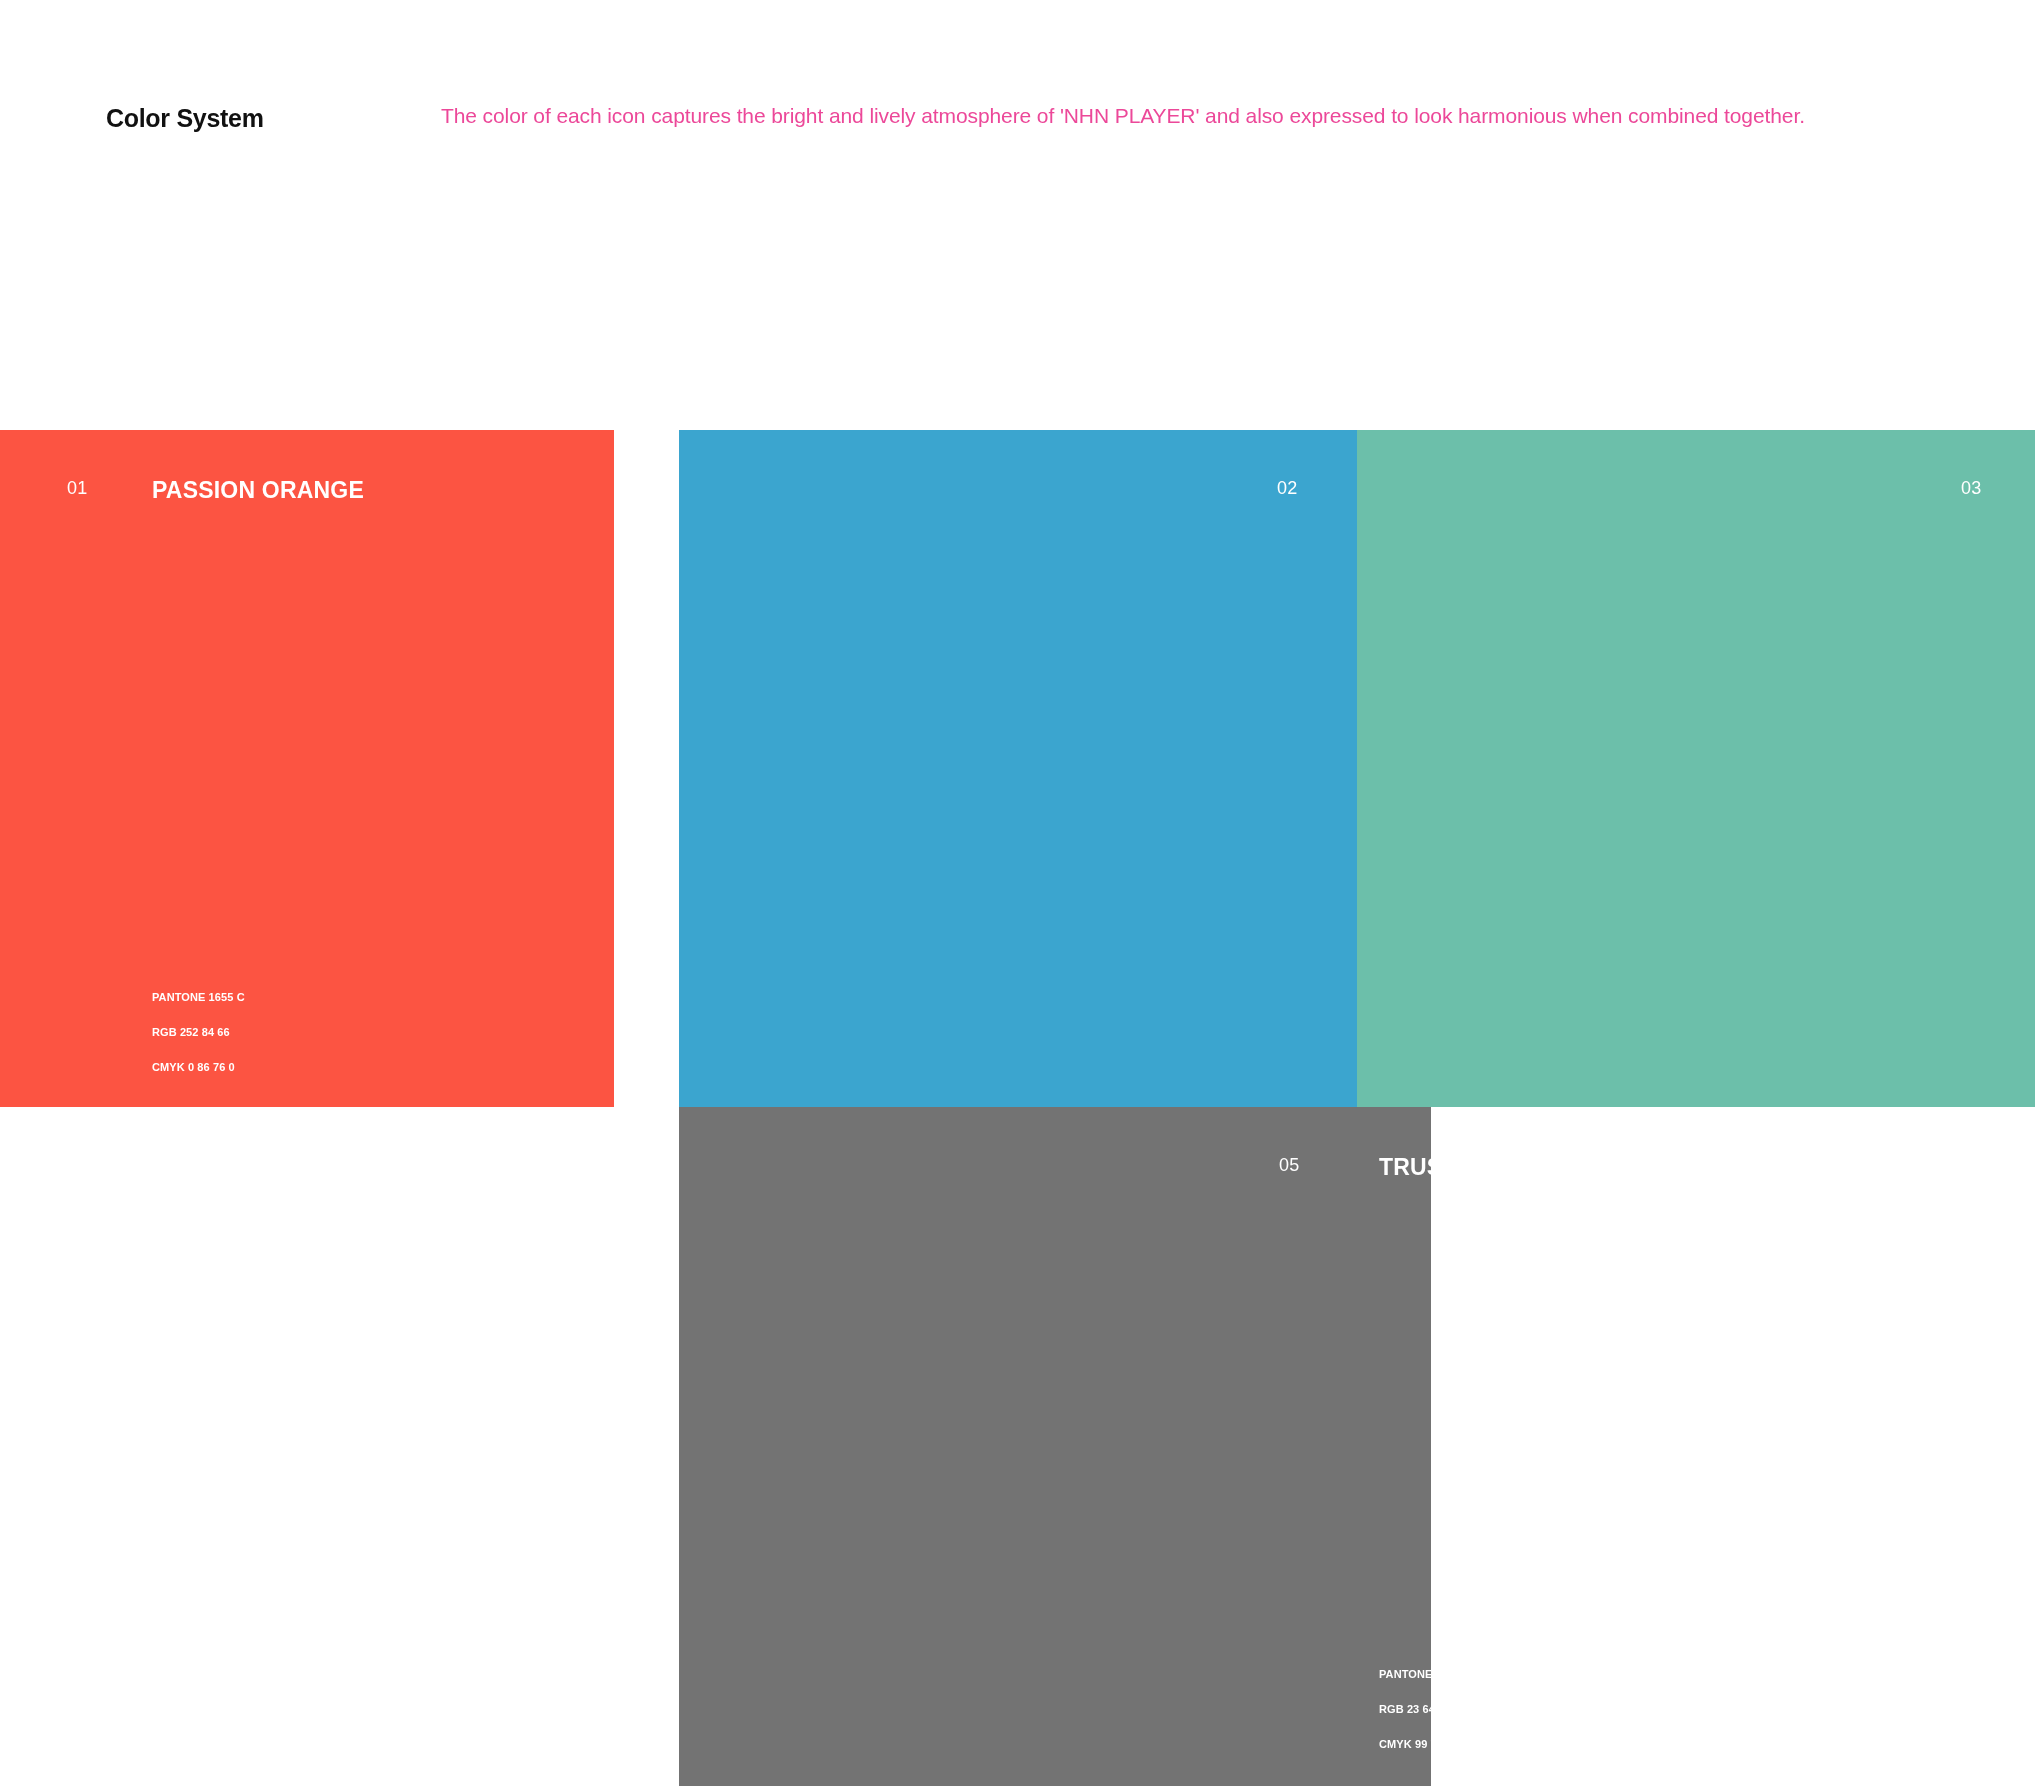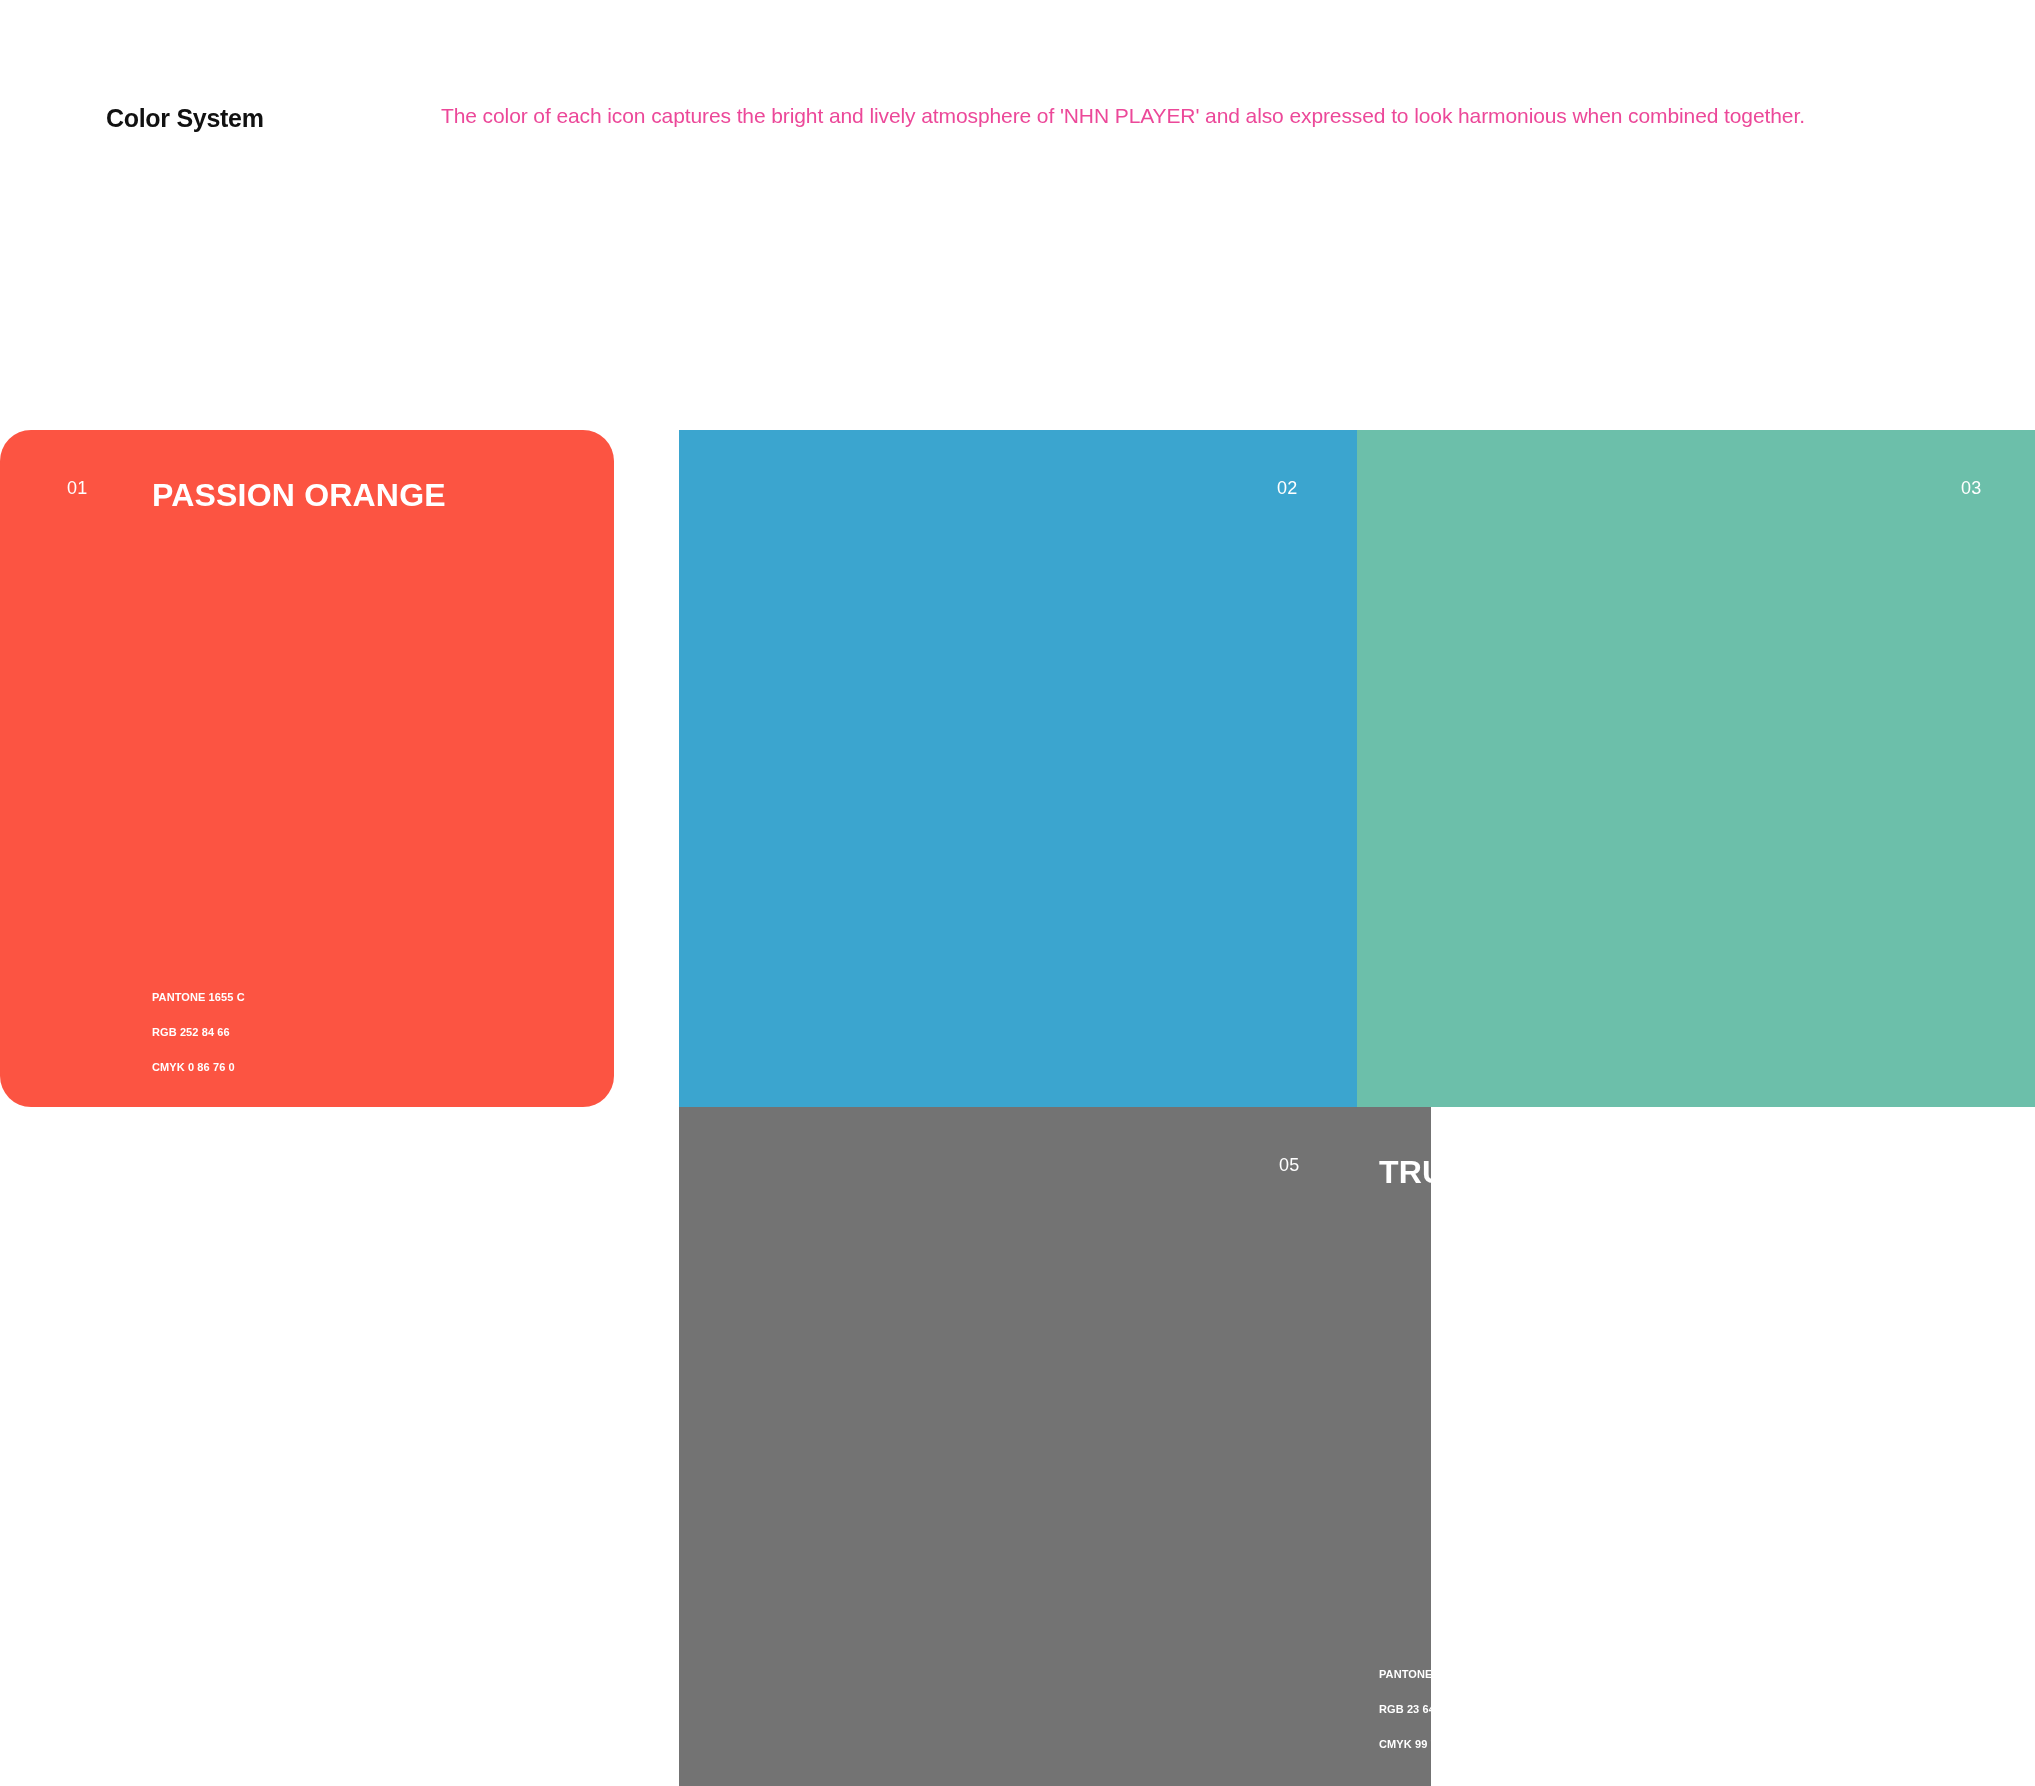--- a/index.html
+++ b/index.html
@@ -53,42 +53,42 @@
     top: 430px;
     width: 2035px;
     height: 1356px;
   }
   .swatch {
     position: absolute;
     box-sizing: border-box;
   }
   .sw-r1 { top: 0; height: 677px; }
   .sw-r2 { top: 677px; height: 679px; }
-  .sw-c1 { left: 0px;    width: 614px; border-radius: 31px; }
+  .sw-c1 { left: 0px;    width: 614px; }
   .sw-c2 { left: 679px; width: 752px; }
   .sw-c3 { left: 1357px; width: 678px; padding-left: 28px; }
 
   .swatch-head {
     position: absolute;
     top: 49px;
     left: 0;
     width: 100%;
     height: 32px;
   }
   .swatch-index {
     position: absolute;
     font-size: 18px;
     font-weight: 500;
     color: #ffffff;
     letter-spacing: 0.3px;
     line-height: 1;
   }
   .swatch-name {
     position: absolute;
-    font-size: 32px;
+    font-size: 23px;
     font-weight: bold;
     color: #ffffff;
     letter-spacing: 0.2px;
     line-height: 1;
     white-space: nowrap;
   }
   .swatch-specs {
     position: absolute;
     top: 550px;
     font-size: 11px;

